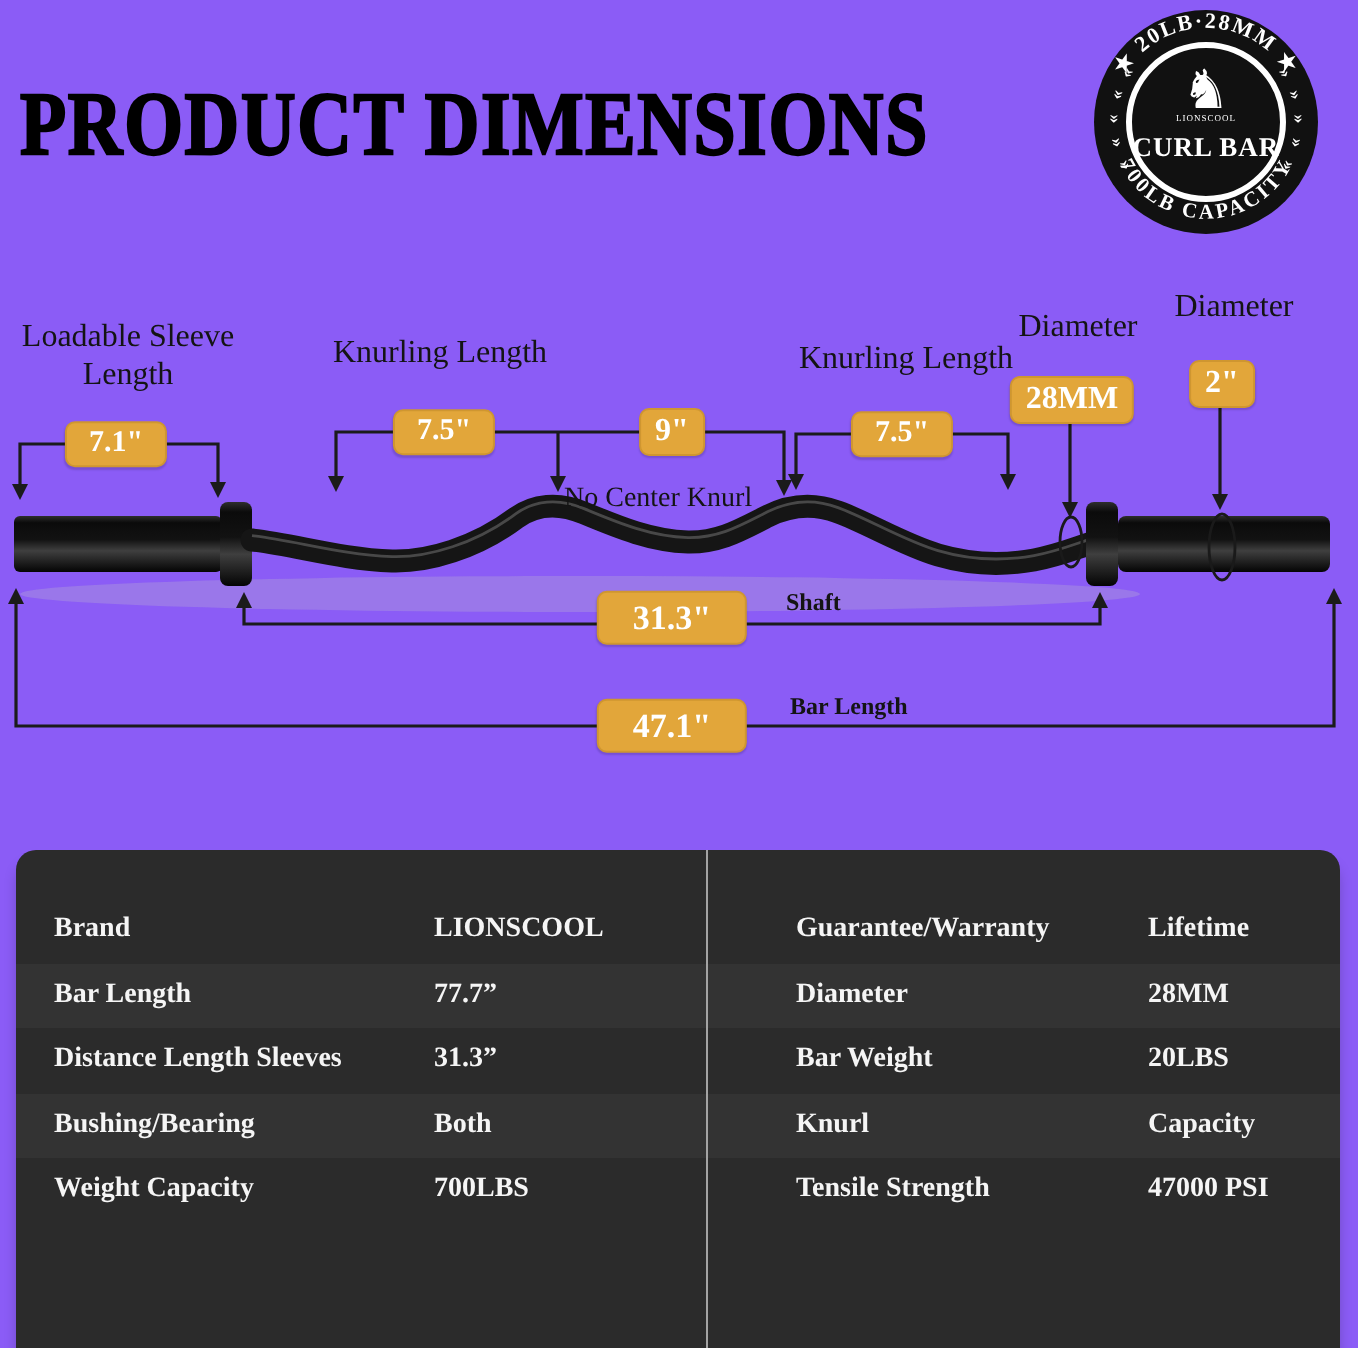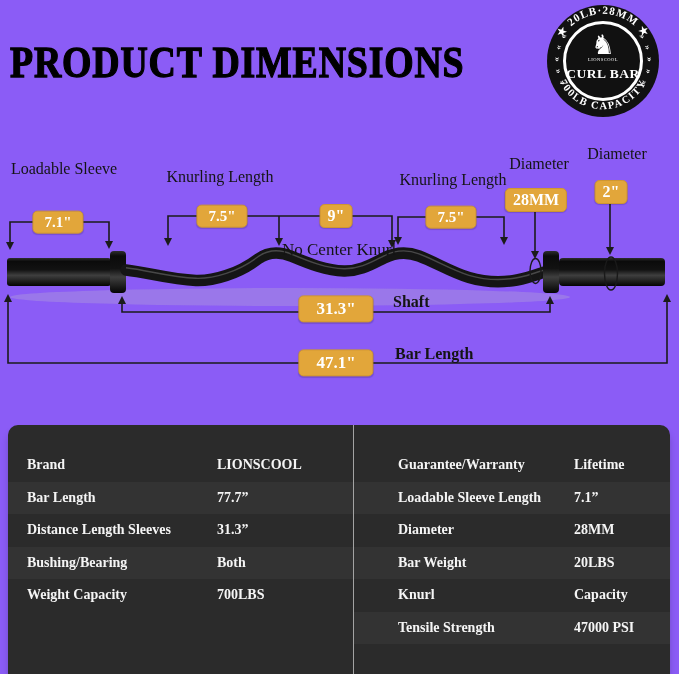--- a/index.html
+++ b/index.html
@@ -18,21 +18,21 @@
   }
   
   .seal{position:absolute;left:533px;top:3px;}
   
   .lineart{position:absolute;left:0;top:0;}
   
   .lbl{
     position:absolute;color:#141414;font-size:16px;line-height:19px;
     white-space:nowrap;transform:translateX(-50%);text-align:center;
   }
-  .lbl.bold{font-weight:bold;transform:none;text-align:left;font-size:16px;}
+  .lbl.bold{font-weight:bold;transform:none;text-align:left;font-size:12px;}
   .lbl.plain{transform:none;text-align:left;}
   
   .badge{
     position:absolute;transform:translate(-50%,-50%);
     background:#E2A63A;border:1px solid #cf9630;border-radius:5px;
     color:#fff;font-weight:bold;font-size:15px;line-height:1.25;
     padding:1px 11px;white-space:nowrap;box-shadow:0 1px 1px rgba(0,0,0,.15);
   }
   .badge.big{font-size:17px;padding:2px 17px;}
   .badge.small{padding:1px 7px;font-size:16px;}
@@ -148,26 +148,27 @@
     </g>
 
     <g fill="none" stroke="#1a1a1a" stroke-width="1.4">
       <ellipse cx="535.5" cy="271" rx="5.5" ry="12.5"></ellipse>
       <ellipse cx="611" cy="273.5" rx="6.5" ry="16.5"></ellipse>
     </g>
   </svg>
 
   <div class="lbl" style="left:64px;top:159px;">
     <div>Loadable Sleeve</div>
+    <div>Length</div>
   </div>
   <div class="lbl" style="left:220px;top:167px;">Knurling Length</div>
   <div class="lbl" style="left:453px;top:170px;">Knurling Length</div>
   <div class="lbl" style="left:539px;top:154px;">Diameter</div>
   <div class="lbl" style="left:617px;top:144px;">Diameter</div>
-  <div class="lbl plain" style="left:282px;top:240px;font-size:17px;">No Center Knurl</div>
+  <div class="lbl plain" style="left:282px;top:240px;font-size:14px;">No Center Knurl</div>
   <div class="lbl bold" style="left:393px;top:292px;">Shaft</div>
   <div class="lbl bold" style="left:395px;top:344px;">Bar Length</div>
 
   <div class="badge" style="left:58px;top:222px;">7.1"</div>
   <div class="badge" style="left:222px;top:216px;">7.5"</div>
   <div class="badge small" style="left:336px;top:216px;">9"</div>
   <div class="badge" style="left:451px;top:217px;">7.5"</div>
   <div class="badge small" style="left:536px;top:200px;">28MM</div>
   <div class="badge small" style="left:611px;top:192px;">2"</div>
   <div class="badge big" style="left:336px;top:309px;">31.3"</div>
@@ -195,24 +196,20 @@
           <span class="k">Weight Capacity</span>
           <span class="v">700LBS</span>
         </div>
     </div>
     <div class="col col-right">
       <div class="row">
           <span class="k">Guarantee/Warranty</span>
           <span class="v">Lifetime</span>
         </div>
       <div class="row">
-          <span class="k">Loadable Sleeve Length</span>
-          <span class="v">7.1”</span>
-        </div>
-      <div class="row">
           <span class="k">Diameter</span>
           <span class="v">28MM</span>
         </div>
       <div class="row">
           <span class="k">Bar Weight</span>
           <span class="v">20LBS</span>
         </div>
       <div class="row">
           <span class="k">Knurl</span>
           <span class="v">Capacity</span>

